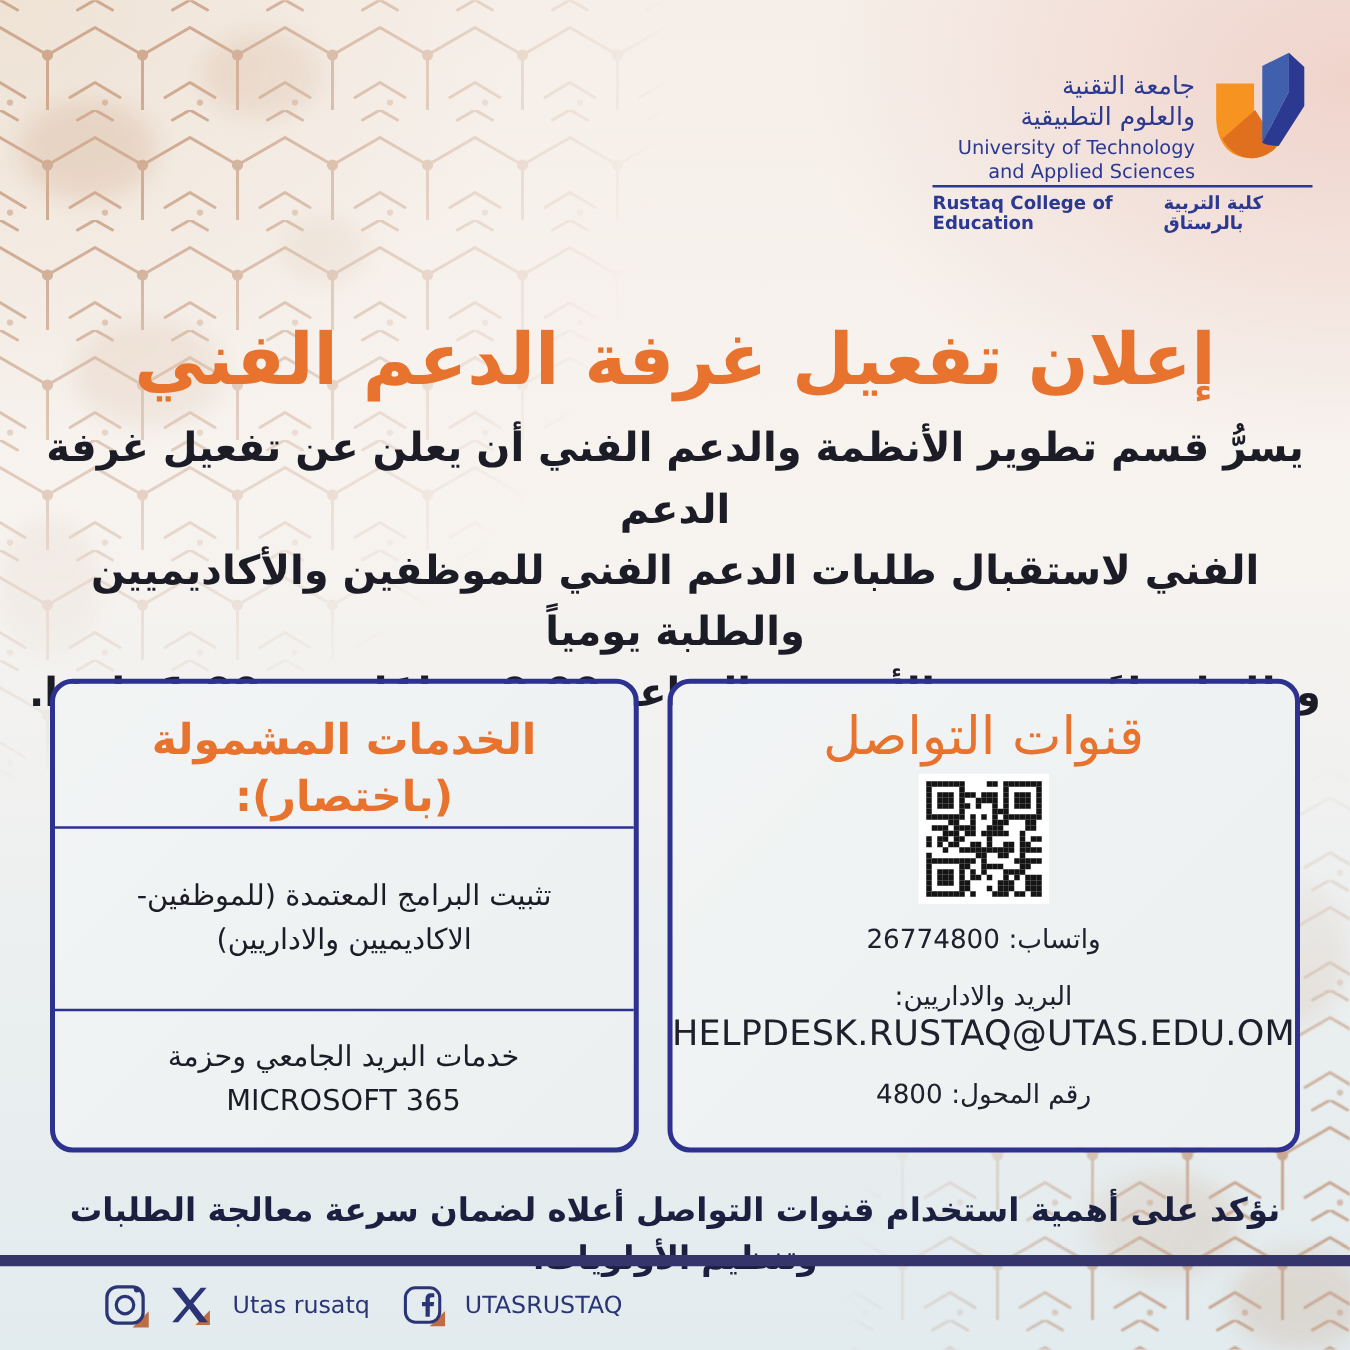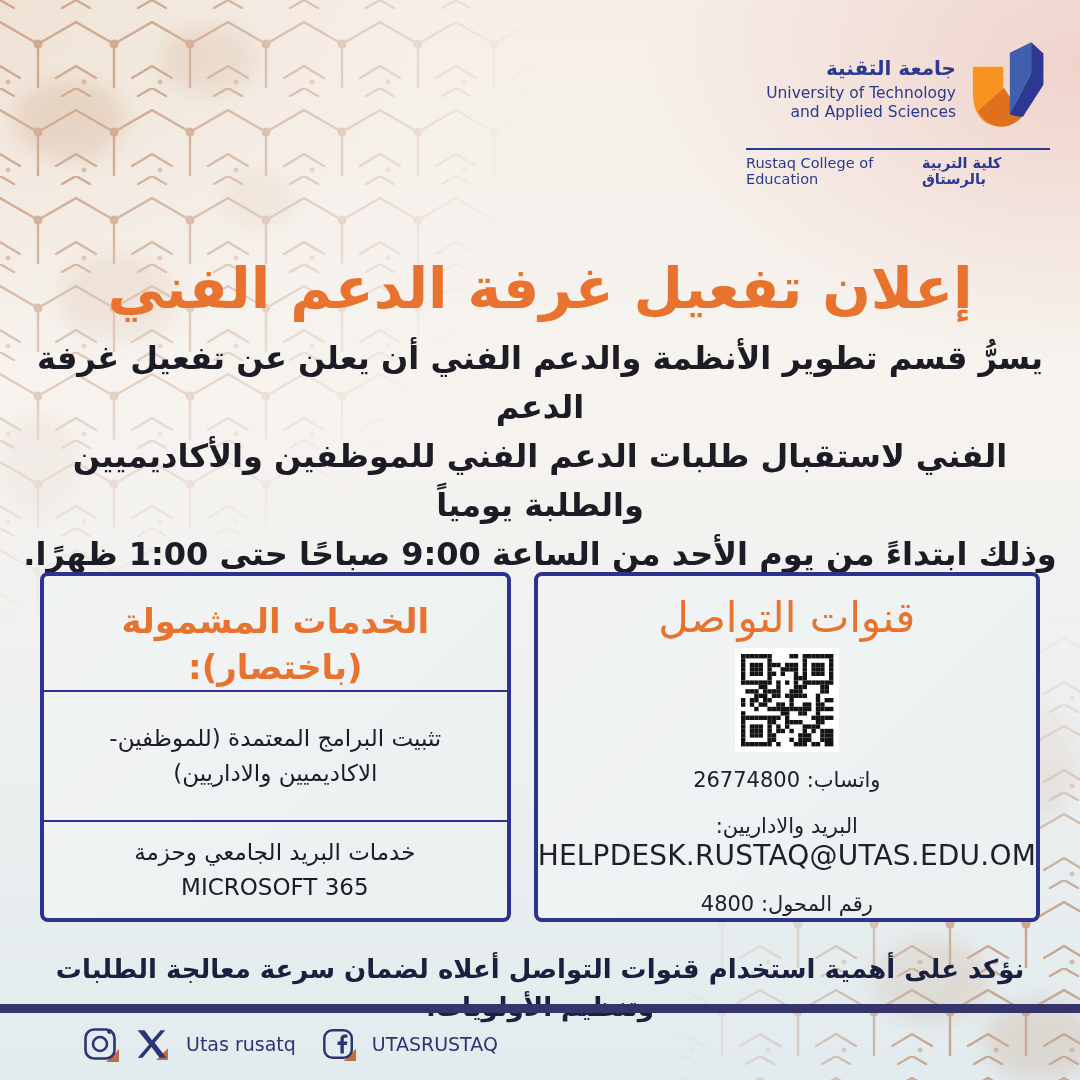--- a/index.html
+++ b/index.html
@@ -16,26 +16,26 @@
       radial-gradient(ellipse 620px 420px at 100% 6%, rgba(239,210,202,.95) 0%, rgba(239,210,202,0) 70%),
       radial-gradient(ellipse 600px 520px at 0% 0%, rgba(238,225,211,.9) 0%, rgba(238,225,211,0) 70%),
       linear-gradient(180deg,#F6EFE9 0%, #F7F3EF 38%, #EDF0F0 68%, #E2EBEE 100%);
   }
   .bg-svg{position:absolute;inset:0;pointer-events:none;}
 
   
   .logo-block{position:absolute;top:34px;right:30px;width:304px;}
   .logo-top{display:flex;justify-content:flex-end;gap:12px;height:112px;}
   .logo-text{text-align:right;margin-top:22px;}
-  .logo-ar{color:#2B3990;font-weight:bold;font-size:20px;line-height:25px;}
+  .logo-ar{color:#2B3990;font-weight:normal;font-size:20px;line-height:25px;}
   .logo-en{color:#2B3990;font-size:15.5px;line-height:19px;font-weight:500;margin-top:3px;}
   .logo-mark{flex:0 0 auto;}
   .logo-divider{border-top:2px solid #2B3990;margin-top:2px;}
   .logo-college{display:flex;justify-content:space-between;align-items:center;margin-top:5px;direction:ltr;}
-  .college-en{color:#2B3990;font-size:14.5px;font-weight:normal;}
+  .college-en{color:#2B3990;font-size:14.5px;font-weight:bold;}
   .college-ar{color:#2B3990;font-size:14.5px;font-weight:bold;}
 
   
   .main-title{
     position:absolute;top:210px;left:0;right:0;
     text-align:center;color:var(--accent,#E8732E);
     font-size:57px;font-weight:bold;line-height:80px;
   }
   .intro{
     position:absolute;top:334px;left:16px;right:16px;
@@ -44,23 +44,23 @@
   }
 
   
   .boxes{
     position:absolute;top:543px;left:40px;right:40px;height:379px;
     display:flex;gap:23px;direction:rtl;
   }
   .box{
     background:linear-gradient(135deg,#F2F4F4,#ECF0F1);
     border:4px solid var(--navy,#2D3190);
-    border-radius:8px;
+    border-radius:18px;
     box-sizing:border-box;
-    display:flex;flex-direction:column;margin-top:29px;
+    display:flex;flex-direction:column;
   }
   .contact-box{flex:0 0 457px;align-items:center;}
   .services-box{flex:1 1 auto;}
 
   .cb-title{margin-top:16px;font-size:42px;font-weight:normal;color:var(--accent,#E8732E);text-align:center;line-height:52px;}
   .qr-wrap{margin-top:4px;background:#fff;line-height:0;}
   .c-line{color:#20202C;font-size:21px;text-align:center;direction:rtl;}
   .c-whatsapp{margin-top:16px;}
   .c-email{margin-top:20px;line-height:29px;}
   .c-email .email-value{direction:ltr;font-size:28px;letter-spacing:.2px;}
@@ -154,20 +154,21 @@
         <ellipse cx="860" cy="860" rx="30" ry="24" opacity=".22"></ellipse>
       </g>
     </g>
   </svg>
 
   <header class="logo-block">
     <div class="logo-top">
       <div class="logo-text">
         <div class="logo-ar">
           <div>جامعة التقنية</div>
+          <div>والعلوم التطبيقية</div>
         </div>
         <div class="logo-en" dir="ltr">
           <div>University of Technology</div>
           <div>and Applied Sciences</div>
         </div>
       </div>
       <svg class="logo-mark" width="82" height="104" viewBox="0 0 100 115">
         <path fill="#F79421" d="M6,34 H43 V68 C43,85 52,92 66,94 C61,102 50,107 41,107 C18,107 6,91 6,66 Z"></path>
         <path fill="#E0701E" d="M12,88 L44,60 L66,94 C61,102 50,107 41,107 C28,107 18,99 12,88 Z"></path>
         <path fill="#4060AE" d="M51,92 V17 L77,4 V42 Z"></path>

